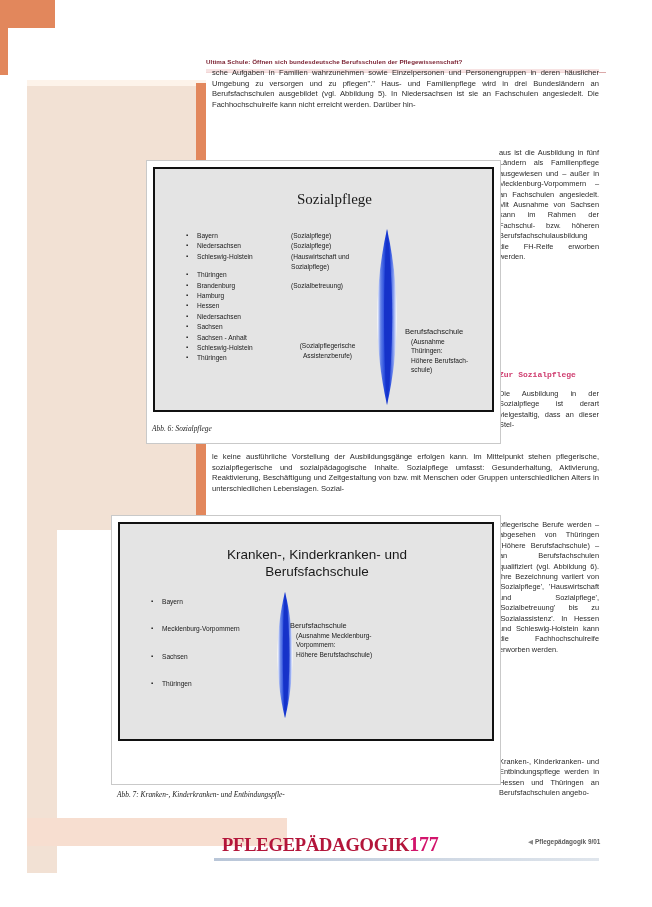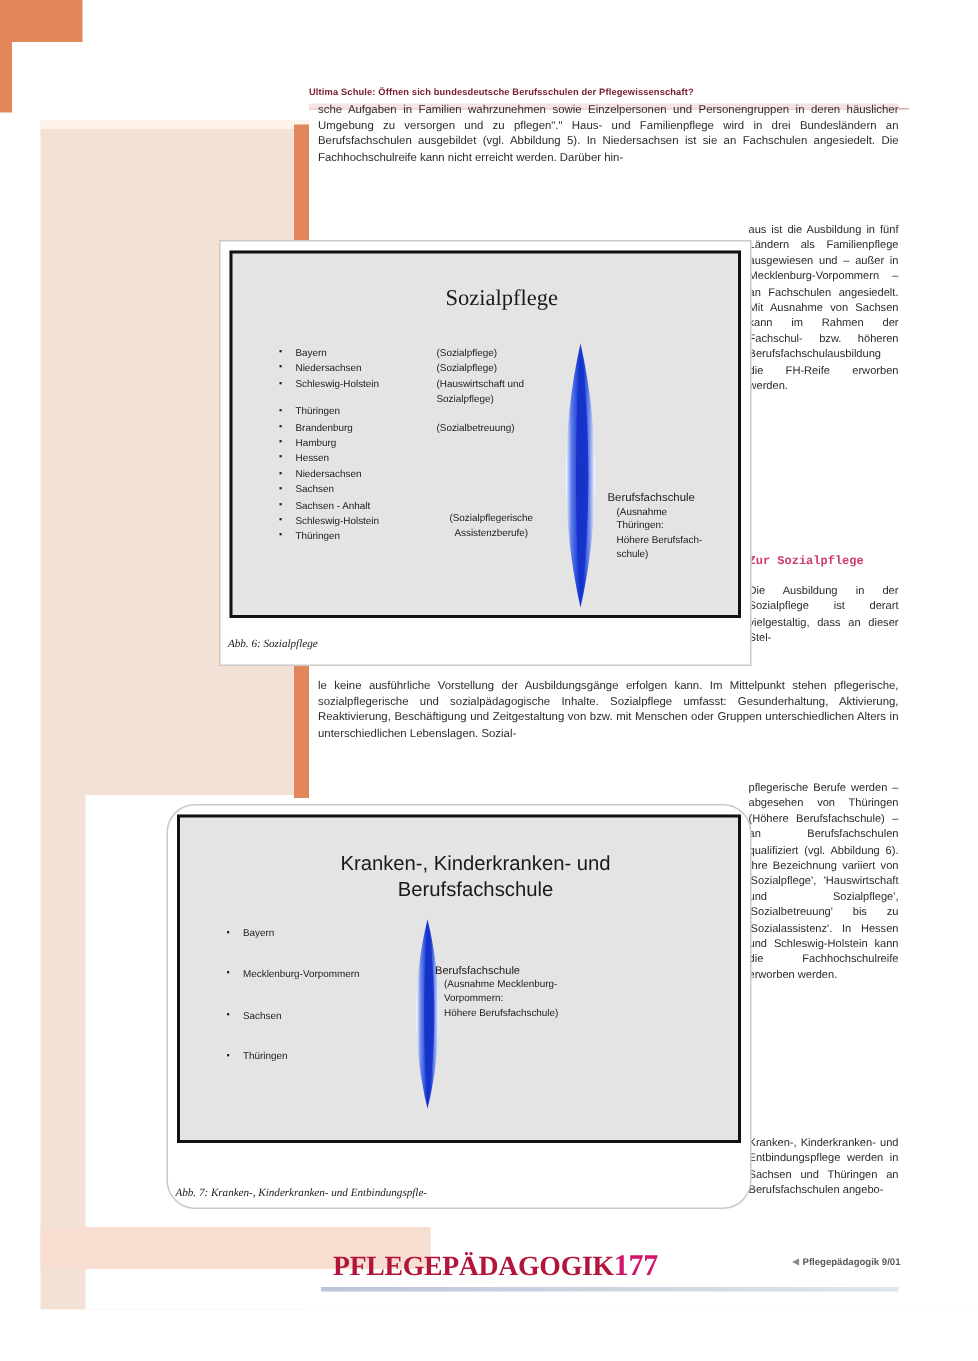--- a/index.html
+++ b/index.html
@@ -97,21 +97,21 @@
   }
   #head-soz{ top:370px;font-family:Liberation Mono, monospace; }
   #head-kranken{ top:705px; }
 
   
   .figbox{
     position:absolute;background:#ffffff;
     border:1px solid #c9c9c9;
   }
   #fig6-wrap{ left:146px; top:160px; width:353px; height:282px; }
-  #fig7-wrap{ left:111px; top:536px; width:388px; height:268px;border-radius:19px; }
+  #fig7-wrap{ left:111px; top:515px; width:388px; height:268px; }
 
   .figframe{
     position:absolute;left:6px;top:6px;right:6px;
     background:#e4e4e4;
     border:2px solid #111111;
     box-sizing:border-box;
   }
   #fig6-frame{ height:245px; }
   #fig7-frame{ height:219px; }
 
@@ -221,21 +221,21 @@
 
   <div class="accent-bar" id="accent-top"></div>
   <div class="accent-bar" id="accent-mid"></div>
 
   <div class="col-main" id="para-top">sche Aufgaben in Familien wahrzunehmen sowie Einzelpersonen und Personengruppen in deren häuslicher Umgebung zu versorgen und zu pflegen"." Haus- und Familienpflege wird in drei Bundesländern an Berufsfachschulen ausgebildet (vgl. Abbildung 5). In Niedersachsen ist sie an Fachschulen angesiedelt. Die Fachhochschulreife kann nicht erreicht werden. Darüber hin-</div>
 
   <div class="col-right" id="right-1">aus ist die Ausbildung in fünf Ländern als Familienpflege ausgewiesen und – außer in Mecklenburg-Vorpommern – an Fachschulen angesiedelt. Mit Ausnahme von Sachsen kann im Rahmen der Fachschul- bzw. höheren Berufsfachschulausbildung die FH-Reife erworben werden.</div>
   <div class="sec-head" id="head-soz">Zur Sozialpflege</div>
   <div class="col-right" id="right-2">Die Ausbildung in der Sozialpflege ist derart vielgestaltig, dass an dieser Stel-</div>
   <div class="col-right" id="right-3">pflegerische Berufe werden – abgesehen von Thüringen (Höhere Berufsfachschule) – an Berufsfachschulen qualifiziert (vgl. Abbildung 6). Ihre Bezeichnung variiert von 'Sozialpflege', 'Hauswirtschaft und Sozialpflege', 'Sozialbetreuung' bis zu 'Sozialassistenz'. In Hessen und Schleswig-Holstein kann die Fachhochschulreife erworben werden.</div>
-  <div class="col-right" id="right-4">Kranken-, Kinderkranken- und Entbindungspflege werden in Sachsen und Thüringen an Berufsfachschulen angebo-</div>
+  <div class="col-right" id="right-4">Kranken-, Kinderkranken- und Entbindungspflege werden in Hessen und Thüringen an Berufsfachschulen angebo-</div>
 
   <div id="para-mid">le keine ausführliche Vorstellung der Ausbildungsgänge erfolgen kann. Im Mittelpunkt stehen pflegerische, sozialpflegerische und sozialpädagogische Inhalte. Sozialpflege umfasst: Gesunderhaltung, Aktivierung, Reaktivierung, Beschäftigung und Zeitgestaltung von bzw. mit Menschen oder Gruppen unterschiedlichen Alters in unterschiedlichen Lebenslagen. Sozial-</div>
 
   <div class="figbox" id="fig6-wrap">
     <div class="figframe" id="fig6-frame">
 
       <div class="fig-title" id="fig6-title">Sozialpflege</div>
 
       <ul class="fig-list" id="fig6-states">
         <li>Bayern</li>

